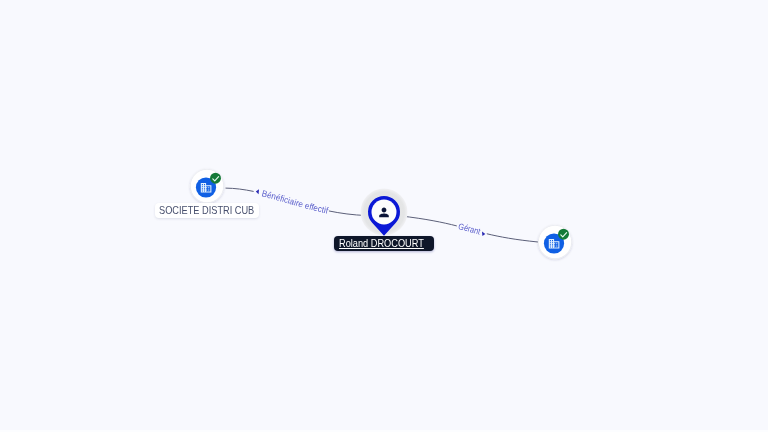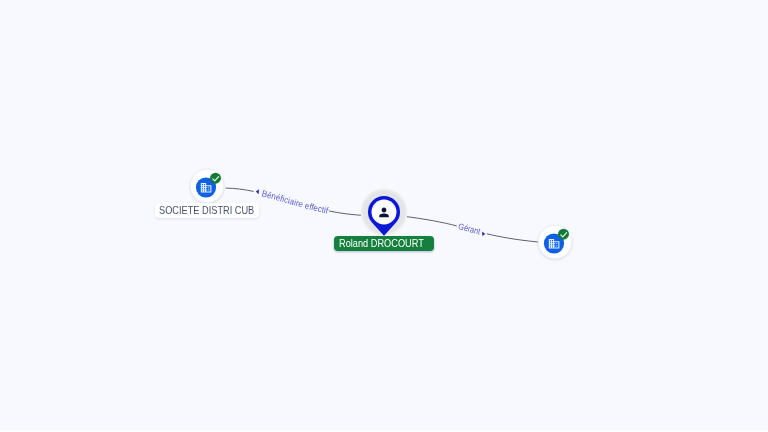--- a/index.html
+++ b/index.html
@@ -12,22 +12,22 @@
   .node{position:absolute;}
   .edge-path{fill:none;stroke:#5b5f78;stroke-width:1;}
   .edge-label{font-family:"Liberation Sans",sans-serif;font-size:8.9px;fill:#5a5ecb;
       -webkit-font-smoothing:antialiased;text-rendering:geometricPrecision;
       }
   .nodelabel{position:absolute;white-space:nowrap;font-size:10.5px;line-height:10px;
       height:14.6px;display:flex;align-items:center;box-sizing:border-box;}
   .nodelabel > span{display:inline-block;transform:scaleX(0.878);transform-origin:left center;}
   .nodelabel.company{background:#ffffff;color:#474f6d;border-radius:4px;
       padding:0 4.5px;box-shadow:0 1px 2.5px rgba(40,50,90,.13);}
-  .nodelabel.person{background:#15803d;color:#ffffff;border-radius:4px;
-      padding:0 5.5px;box-shadow:0 1px 2.5px rgba(20,20,120,.30);}
+  .nodelabel.person{background:#0f172a;color:#ffffff;border-radius:4px;
+      padding:0 5.5px;box-shadow:0 1px 2.5px rgba(20,20,120,.30);text-decoration:underline;}
 </style>
 </head>
 <body>
 
 <div id="canvas">
 
   <div id="bottom-edge"></div>
 
   <svg class="layer" viewBox="0 0 768 432">
     <defs>

